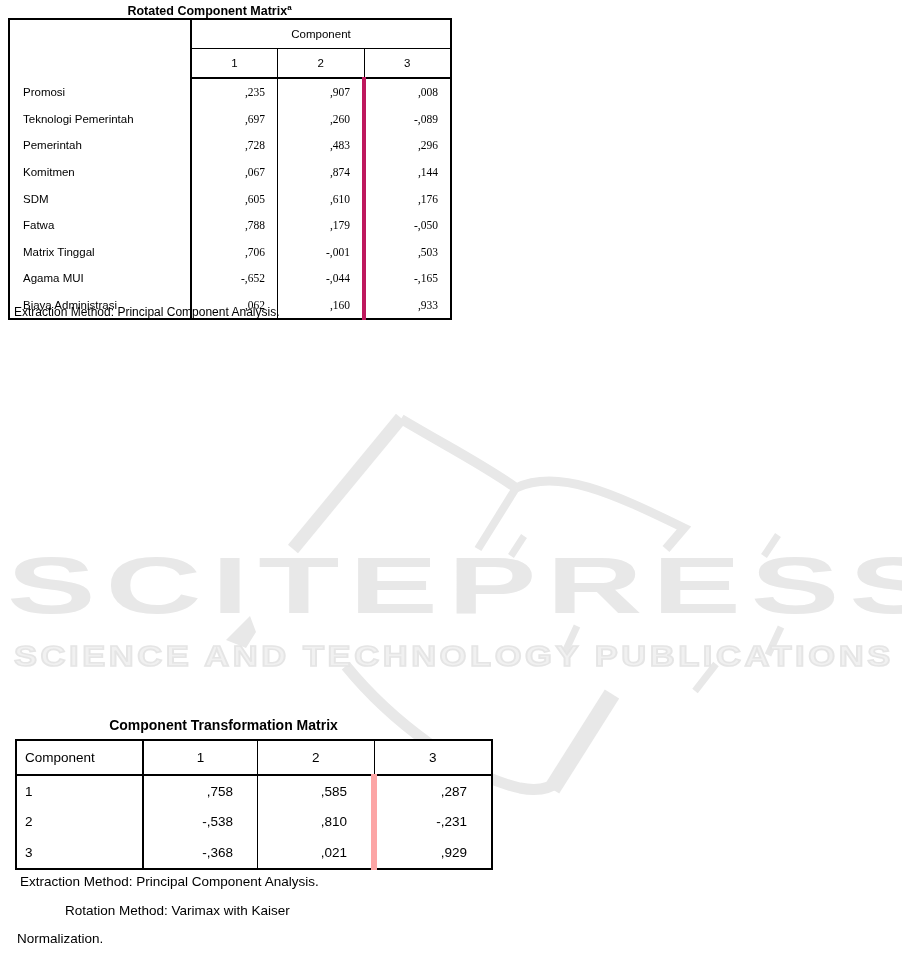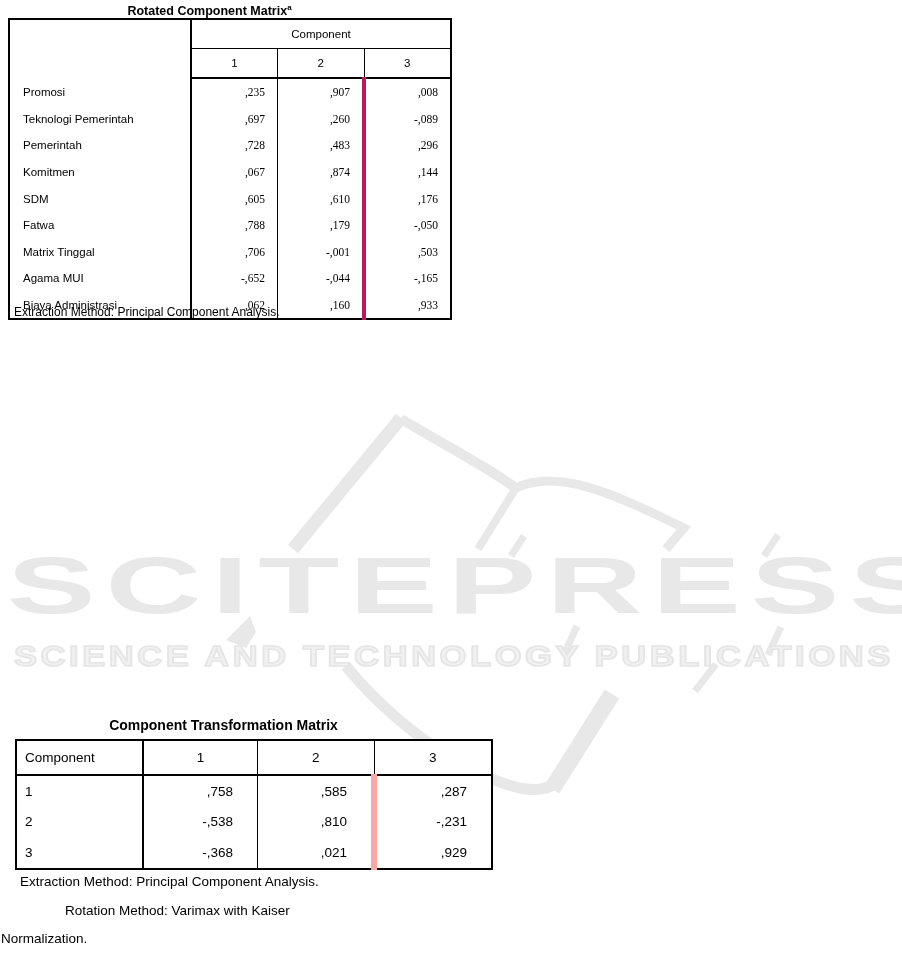--- a/index.html
+++ b/index.html
@@ -46,21 +46,21 @@
   #t2 td,#t2 th{font-size:13.5px;}
   #t2 .stub{width:116px;border-right:2.5px solid #000;padding-left:8px;text-align:left;}
   #t2 .c1{width:88px;} #t2 .c2{width:88px;} #t2 .c3{width:89px;}
   #t2 th{border-bottom:2.5px solid #000;height:31px;text-align:center;}
   #t2 th.mid{border-left:1px solid #000;border-right:1px solid #000;}
   #t2 td.val{text-align:right;padding-right:24px;height:28.5px;}
   #t2 td.val.mid{border-left:1px solid #000;border-right:6px solid #fca5a5;}
   .t2-foot{position:absolute;font-size:13.5px;z-index:1;white-space:nowrap;}
   #t2-foot-0{left:20px;top:874px;}
   #t2-foot-1{left:31px;top:903px;margin-left:34px;}
-  #t2-foot-2{left:1px;top:931px;}
+  #t2-foot-2{left:17px;top:931px;}
 </style>
 </head>
 <body>
 
 <svg class="wm-svg" width="902" height="957" viewBox="0 0 902 957" aria-hidden="true">
   <g fill="none" stroke="#e8e8e8">
 
     <path d="M293,549 L401,418" stroke-width="13"></path>
 
     <path d="M401,419 C448,447 482,464 516,488" stroke-width="10"></path>

